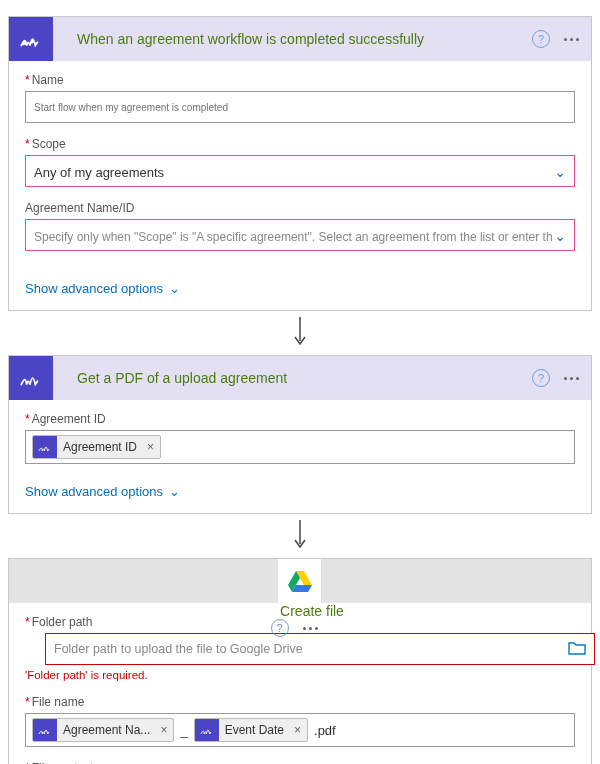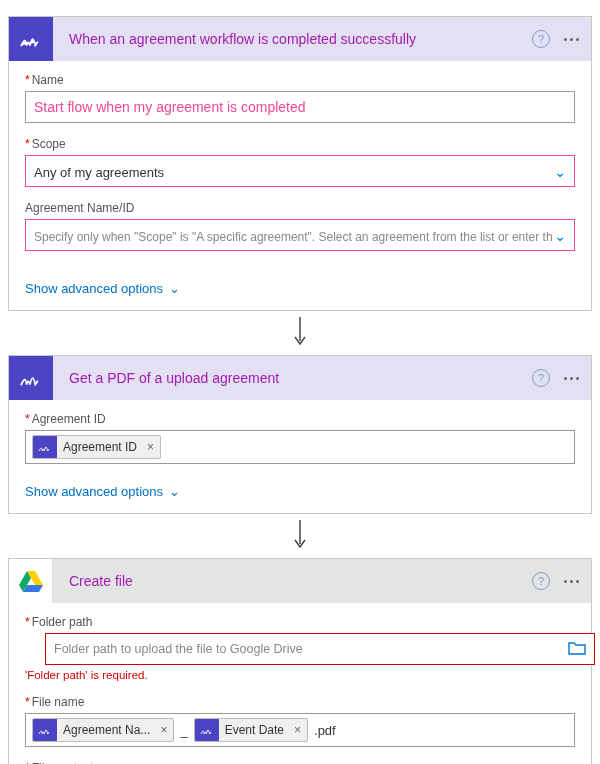--- a/index.html
+++ b/index.html
@@ -1,32 +1,32 @@
 <!DOCTYPE html>
 <html><head>
 <meta charset="utf-8">
 <style>
 * { box-sizing: border-box; margin: 0; padding: 0; font-family: "Segoe UI", Arial, sans-serif; }
 body { background: #fff; padding: 16px 8px; width: 600px; }
 .card { border: 1px solid #c8c8c8; margin-bottom: 6px; }
 .card-header { display: flex; align-items: center; padding: 0; background: #e3e0f3; height: 44px; }
-.card-header.gd { background: #e4e4e4; }
+.card-header.gd { background: #e4e4e4; flex-direction: column; }
 .card-icon { width: 44px; height: 44px; display: flex; align-items: center; justify-content: center; flex-shrink: 0; }
 .card-icon.adobe { background: #4b44c4; }
 .card-icon.gdrive { background: #fff; border-right: 1px solid #ddd; }
-.card-title { flex: 1; padding-left: 16px; font-size: 14px; color: #a21caf; }
+.card-title { flex: 1; padding-left: 24px; font-size: 14px; color: #4d7c0f; }
 .card-actions { display: flex; align-items: center; padding-right: 12px; gap: 14px; }
 .help-icon { width: 18px; height: 18px; border: 1.5px solid #7a9fce; border-radius: 50%; display: flex; align-items: center; justify-content: center; color: #7a9fce; font-size: 11px; cursor: pointer; }
 .dots { display: flex; gap: 3px; cursor: pointer; }
 .dots span { width: 3px; height: 3px; background: #666; border-radius: 50%; }
 .card-body { padding: 12px 16px 10px; background: #fff; }
 .field { margin-bottom: 14px; }
 .field-label { font-size: 12px; color: #555; margin-bottom: 4px; display: block; }
 .field-label .req { color: #c00; margin-right: 2px; }
-.input-box { width: 100%; border: 1px solid #999; padding: 6px 8px; font-size: 14px; color: #ec4899; background: #fff; height: 32px; }
+.input-box { width: 100%; border: 1px solid #999; padding: 6px 8px; font-size: 10px; color: #737373; background: #fff; height: 32px; }
 .select-box { width: 100%; border: 1px solid #ec4899; padding: 6px 8px; font-size: 13px; color: #333; background: #fff; height: 32px; display: flex; align-items: flex-end; justify-content: space-between; cursor: pointer; }
 .select-box.placeholder { color: #888; font-size: 12px; }
 .chev { color: #0078d4; font-size: 14px; }
 .input-error { border: 1px solid #c00; }
 .error-msg { font-size: 11.5px; color: #c00; margin-top: 4px; }
 .adv-link { color: #006fc7; font-size: 13px; cursor: pointer; display: inline-flex; align-items: center; gap: 6px; padding: 4px 16px 14px; }
 .adv-link .chv { color: #006fc7; font-size: 13px; }
 .arrow-connector { display: flex; justify-content: center; margin: 4px 0 8px; }
 .token-row { border: 1px solid #999; padding: 4px 6px; min-height: 34px; display: flex; align-items: center; flex-wrap: wrap; gap: 4px; font-size: 13px; }
 .token { display: inline-flex; align-items: center; background: #efefef; border: 1px solid #bbb; border-radius: 2px; height: 24px; overflow: hidden; }

